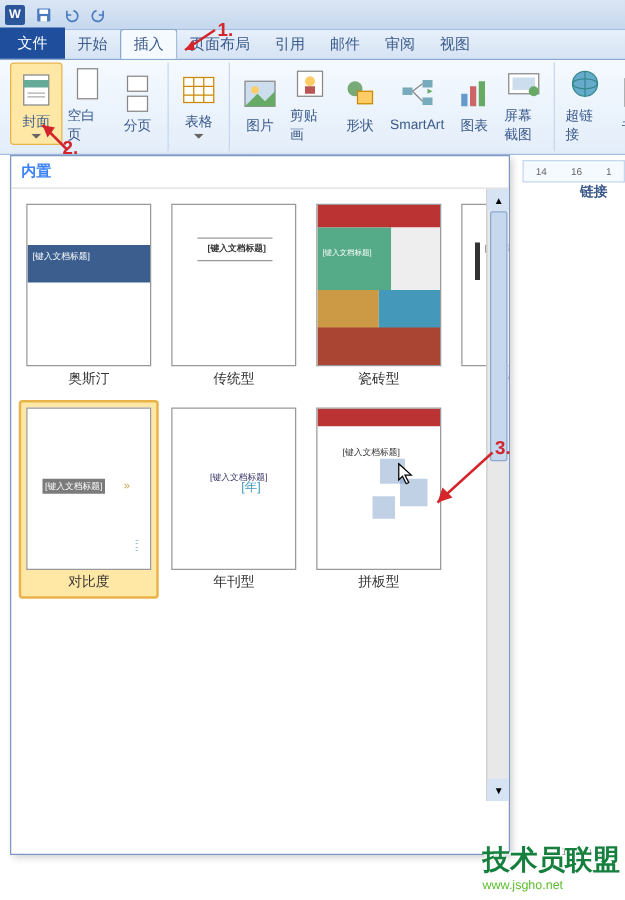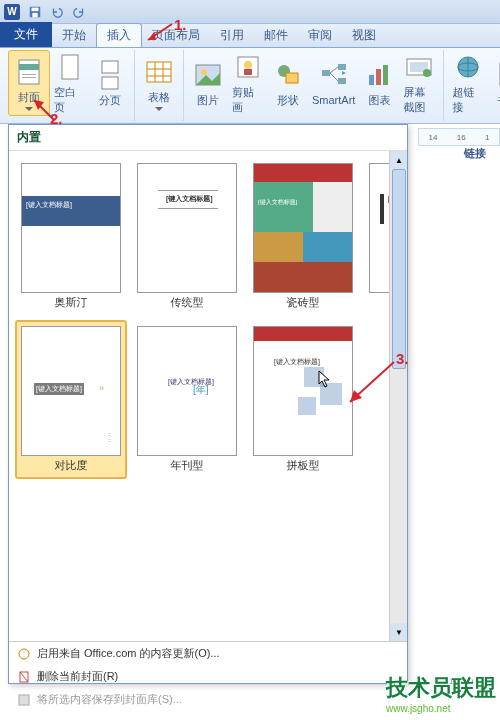--- a/index.html
+++ b/index.html
@@ -21,21 +21,21 @@
 .ribbon-btn { display: flex; flex-direction: column; align-items: center; justify-content: center; gap: 2px; padding: 2px 4px; font-size: 11px; color: #3b5a8b; cursor: pointer; border-radius: 3px; }
 .ribbon-btn.highlight { background: #ffe8a6; border: 1px solid #e8b44a; }
 .ribbon-btn.big { height: 66px; }
 .ribbon-icon { width: 32px; height: 32px; display: flex; align-items: center; justify-content: center; }
 .ribbon-row { display: flex; gap: 0; }
 
 .callout { position: absolute; color: #d4252b; font-weight: bold; font-size: 15px; z-index: 50; }
 .arrow-red { position: absolute; z-index: 49; }
 
 .gallery-wrap { position: absolute; left: 8px; top: 124px; width: 400px; height: 560px; background: #fff; border: 1px solid #7c98c4; box-shadow: 2px 2px 6px rgba(0,0,0,0.2); z-index: 20; }
-.gallery-header { padding: 4px 8px; font-size: 12px; font-weight: bold; color: #14532d; border-bottom: 1px solid #ddd; }
+.gallery-header { padding: 4px 8px; font-size: 12px; font-weight: bold; color: #3b82f6; border-bottom: 1px solid #ddd; }
 .gallery-scroll { height: 490px; overflow: hidden; position: relative; }
 .gallery-grid { display: grid; grid-template-columns: repeat(4, 1fr); gap: 4px; padding: 6px; }
 .gallery-item { display: flex; flex-direction: column; align-items: center; padding: 4px; cursor: pointer; border: 2px solid transparent; border-radius: 3px; }
 .gallery-item.sel { background: #ffe8a6; border: 2px solid #e8b44a; }
 .gallery-item .thumb { width: 100px; height: 130px; background: #fff; border: 1px solid #999; position: relative; overflow: hidden; }
 .gallery-item .label { font-size: 11px; color: #333; margin-top: 2px; }
 .gallery-footer { border-top: 1px solid #ccc; }
 .gallery-footer .menu-item { padding: 4px 8px; font-size: 11px; color: #333; display: flex; align-items: center; gap: 6px; cursor: pointer; }
 .scrollbar-v { position: absolute; right: 0; top: 0; width: 18px; height: 100%; background: #e8e8e8; border-left: 1px solid #ccc; }
 .scrollbar-v .thumb-bar { position: absolute; left: 2px; top: 18px; width: 14px; height: 200px; background: #c5d8ee; border: 1px solid #8ba8d0; border-radius: 2px; }
@@ -352,41 +352,20 @@
           </div>
         <div class="label">拼板型</div>
       </div>
     </div>
     <div class="scrollbar-v">
       <div class="arrow-up">▲</div>
       <div class="thumb-bar"></div>
       <div class="arrow-down">▼</div>
     </div>
   </div>
-  <div class="gallery-footer">
-    <div class="menu-item">
-      <svg width="14" height="14">
-          <circle cx="7" cy="7" r="5" fill="none" stroke="#c80"></circle>
-        </svg>
-      <span>启用来自 Office.com 的内容更新(O)...</span>
-    </div>
-    <div class="menu-item">
-      <svg width="14" height="14">
-          <rect x="3" y="2" width="8" height="10" fill="#fff" stroke="#c44"></rect>
-          <line x1="3" y1="2" x2="11" y2="12" stroke="#c44"></line>
-        </svg>
-      <span>删除当前封面(R)</span>
-    </div>
-    <div class="menu-item" style="color:#999">
-      <svg width="14" height="14">
-          <rect x="2" y="2" width="10" height="10" fill="#ddd" stroke="#aaa"></rect>
-        </svg>
-      <span>将所选内容保存到封面库(S)...</span>
-    </div>
-  </div>
 </div>
 
 <svg class="cursor" style="left:318px; top:370px;" viewBox="0 0 14 18">
     <path d="M1 1 L1 14 L4 11 L7 17 L9 16 L6 10 L11 10 Z" fill="#fff" stroke="#000"></path>
   </svg>
 
 <div class="watermark2">51.com 之家</div>
 <div class="watermark">
   <div class="cn">技术员联盟</div>
   <div class="en">www.jsgho.net</div>

